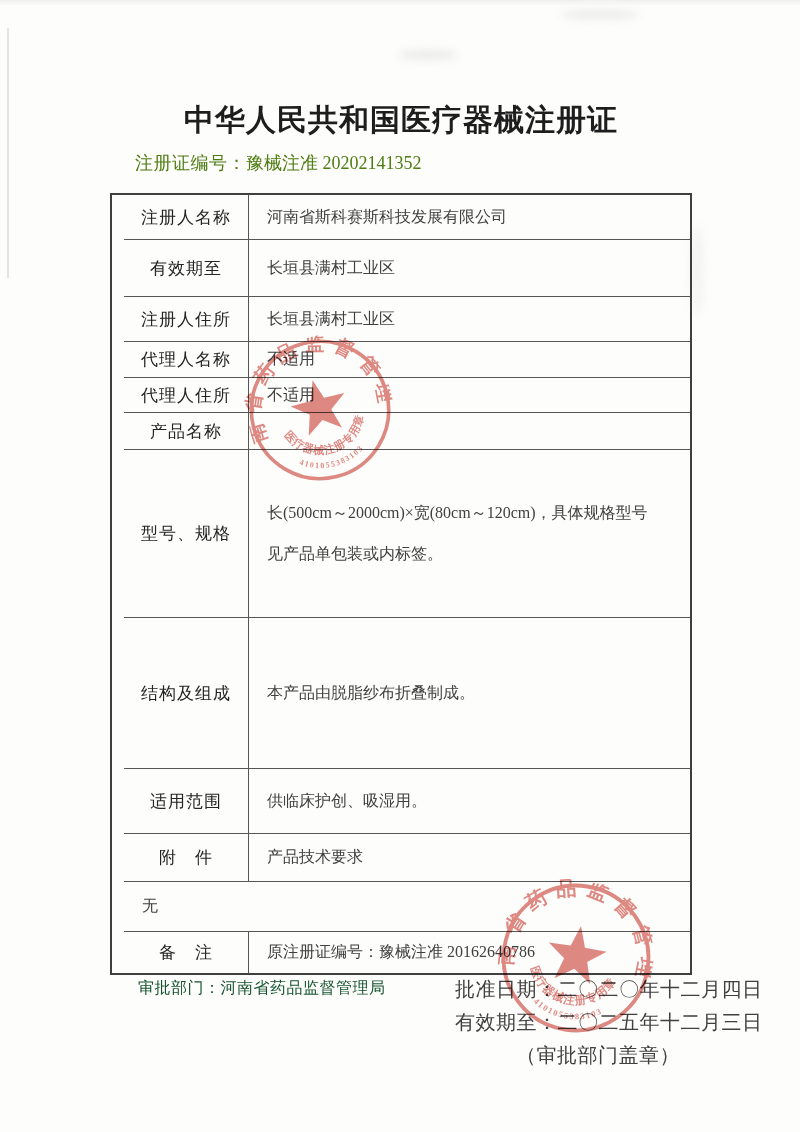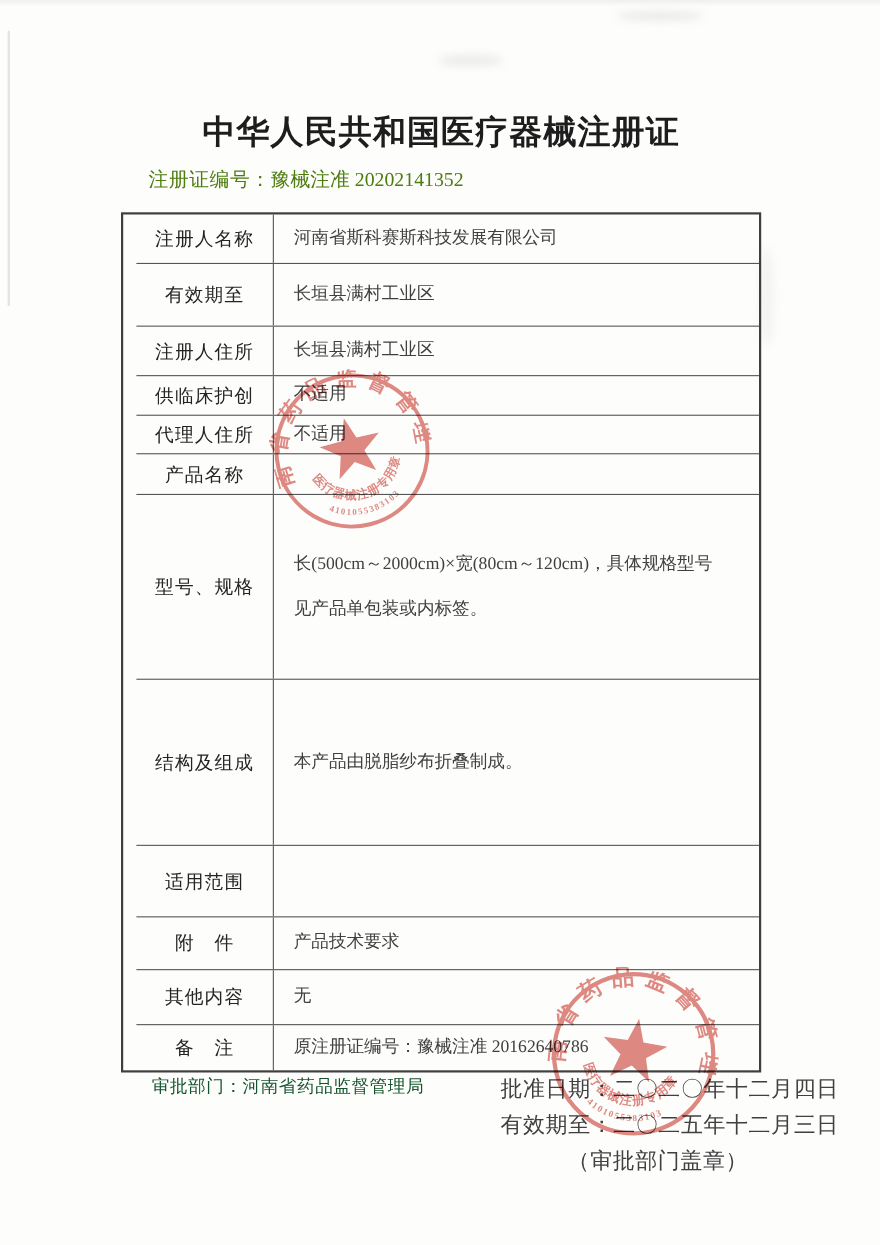--- a/index.html
+++ b/index.html
@@ -93,48 +93,48 @@
     </div>
     <div class="tr" style="height:57px">
       <div class="th">有效期至</div>
       <div class="td">长垣县满村工业区</div>
     </div>
     <div class="tr" style="height:45px">
       <div class="th">注册人住所</div>
       <div class="td">长垣县满村工业区</div>
     </div>
     <div class="tr" style="height:36px">
-      <div class="th">供临床护创</div>
+      <div class="th">代理人名称</div>
       <div class="td">不适用</div>
     </div>
     <div class="tr" style="height:35px">
       <div class="th">代理人住所</div>
       <div class="td">不适用</div>
     </div>
     <div class="tr" style="height:37px">
       <div class="th">产品名称</div>
     </div>
     <div class="tr" style="height:168px">
       <div class="th">型号、规格</div>
       <div class="td">长(500cm～2000cm)×宽(80cm～120cm)，具体规格型号
 见产品单包装或内标签。</div>
     </div>
     <div class="tr" style="height:151px">
       <div class="th">结构及组成</div>
       <div class="td">本产品由脱脂纱布折叠制成。</div>
     </div>
     <div class="tr" style="height:65px">
       <div class="th">适用范围</div>
+      <div class="td">供临床护创、吸湿用。</div>
     </div>
     <div class="tr" style="height:48px">
       <div class="th">附　件</div>
       <div class="td">产品技术要求</div>
     </div>
     <div class="tr" style="height:50px">
-      <div class="th">其他内容</div>
       <div class="td">无</div>
     </div>
     <div class="tr" style="height:41px">
       <div class="th">备　注</div>
       <div class="td">原注册证编号：豫械注准 20162640786</div>
     </div>
   </div>
 
   <div class="footer-left"><span>审批部门：</span><span>河南省药品监督管理局</span></div>
 

